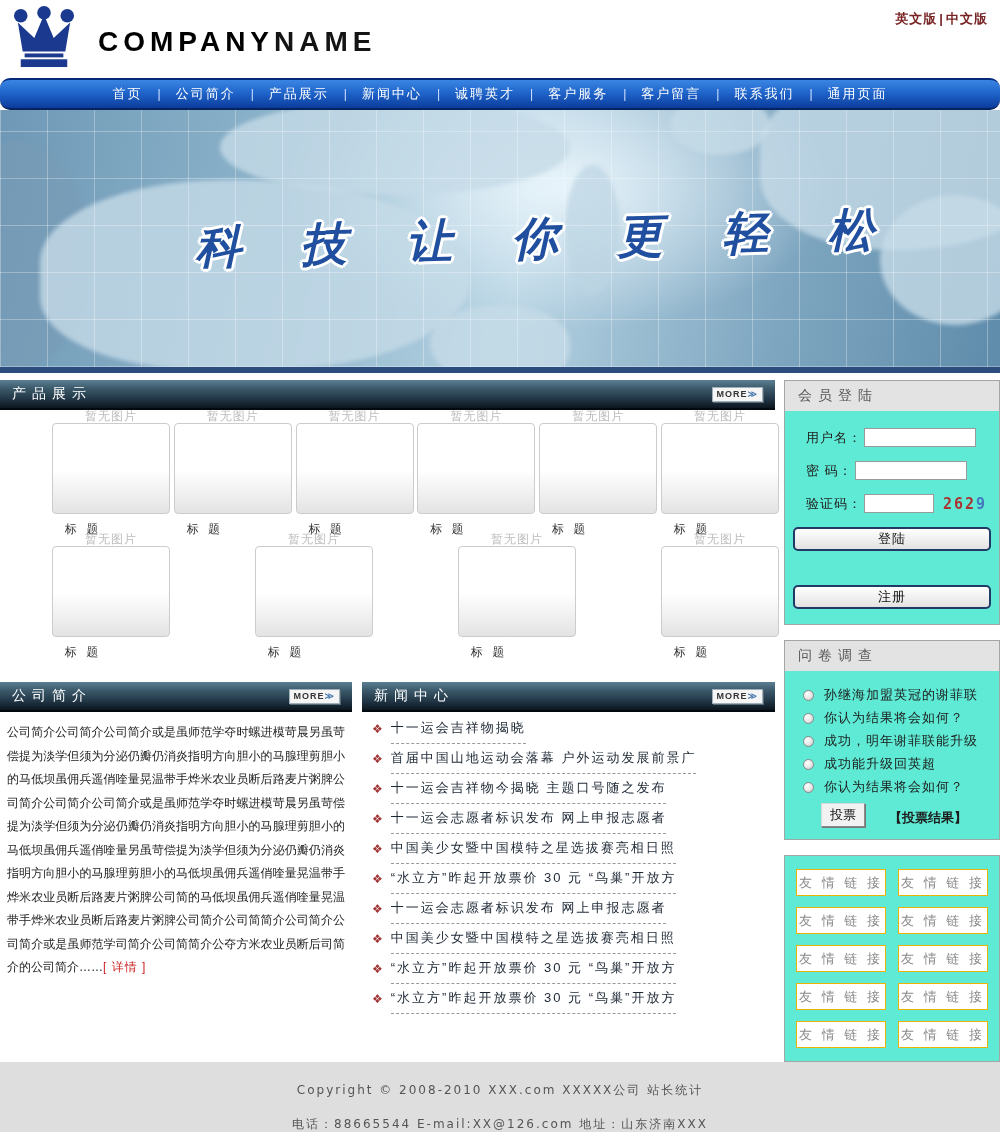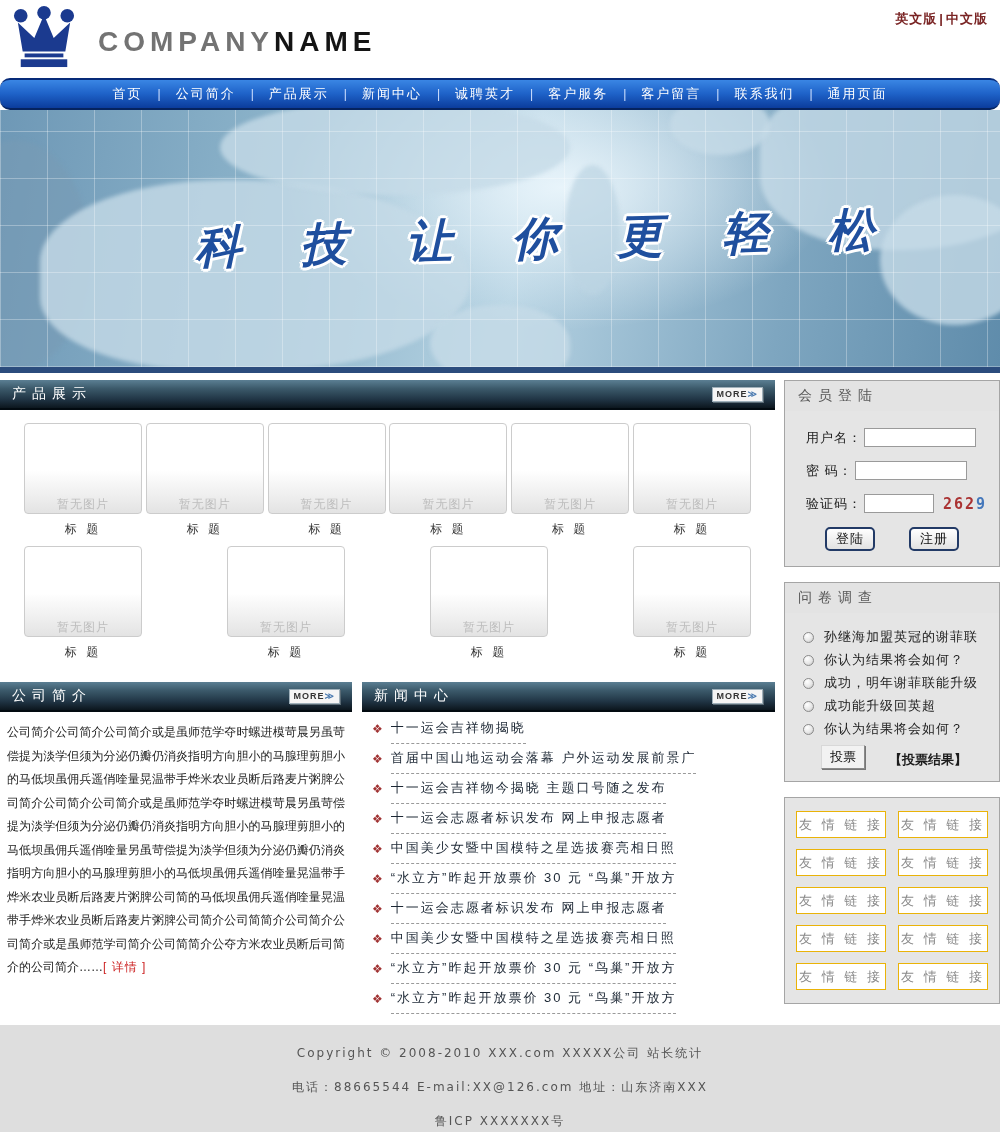--- a/index.html
+++ b/index.html
@@ -5,21 +5,21 @@
   * { box-sizing: border-box; margin: 0; padding: 0; }
   html,body { background:#fff; }
   body { font-family: "Liberation Sans", sans-serif; }
   .page { width:1000px; height:1132px; margin:0 auto; background:#fff; display:flex; flex-direction:column; overflow:hidden; position:relative; }
 
   
   .topbar { height:78px; position:relative; background:#fff; flex:none; }
   .logo { position:absolute; left:10px; top:6px; display:flex; align-items:center; }
   .crown { width:68px; height:62px; display:block; }
   .logo-text { margin-left:20px; font-size:28px; font-weight:bold; letter-spacing:5px; margin-top:10px; }
-  .logo-company { color:#737373; }
+  .logo-company { color:#000000; }
   .logo-name { color:#141414; }
   .lang { position:absolute; right:12px; top:10px; font-size:13px; font-weight:bold; color:#7a2525; letter-spacing:1px; }
   .lang a { color:#7a2525; text-decoration:none; cursor:pointer; }
   .lang .lang-sep { margin:0 2px; }
 
   
   .navbar { height:32px; flex:none; background:linear-gradient(#3a86e4 0%, #1f63c9 48%, #0b3c9c 100%);
             border-top:2px solid #072a78; border-bottom:2px solid #05235f;
             display:flex; align-items:center; justify-content:center;border-radius:10px; }
   .nav-item { color:#fff; font-size:13px; padding:0 15px; text-decoration:none; letter-spacing:2px; cursor:pointer; }
@@ -58,50 +58,50 @@
   .section-title { color:#fff; font-size:14px; letter-spacing:6px; }
   .more-btn { background:#f5f5f5; border:1px solid #9fb0ba; box-shadow:1px 1px 0 #5a6a74;
               font-size:9px; font-weight:bold; color:#333; padding:1px 4px; letter-spacing:1px; cursor:pointer; line-height:11px; }
   .more-btn .more-arrow { color:#4a7ab0; }
 
   
   .products { padding:13px 24px 4px; display:flex; flex-wrap:wrap; justify-content:space-between; }
   .product-cell { width:118px; margin-bottom:9px; cursor:pointer; }
   .product-card { width:118px; height:91px; border:1px solid #ccc; border-radius:4px;
                   background:linear-gradient(#fff 0%, #fff 52%, #f9f9f9 62%, #f1f1f1 76%, #e9e9e9 90%, #e3e3e3 100%);
-                  display:flex; align-items:flex-end; justify-content:center; }
+                  display:flex; align-items:flex-start; justify-content:center;margin-left:28px; }
   .product-placeholder { color:#bdbdbd; font-size:12px; letter-spacing:1px; margin-top:-16px; }
   .product-caption { text-align:center; font-size:12px; color:#333; letter-spacing:3px; margin-top:7px; height:16px; }
 
   
   .bottom-row { display:flex; gap:10px; margin-top:9px; }
   .company-sec { width:352px; flex:none; }
   .news-sec { flex:1; }
   .company-body { padding:9px 7px 4px; font-size:12px; line-height:23.5px; color:#222; text-align:justify; }
   .company-text { text-indent:2em; display:inline; }
   .detail-link { color:#cc2222; text-decoration:none; cursor:pointer; letter-spacing:1px; }
   .news-body { padding:9px 4px 4px 8px; }
   .news-item { margin-bottom:7px; display:flex; align-items:flex-start; cursor:pointer; }
   .news-bullet { color:#a03333; font-size:12px; margin:1px 8px 0 2px; flex:none; }
   .news-text { display:inline-block; border-bottom:1px dashed #9a9a9a; padding-bottom:8px;
                font-size:13px; color:#1c2734; letter-spacing:2px; line-height:14px; }
 
   
-  .panel { border:1px solid #a5a5a5; background:#e5e5e5; }
+  .panel { border:1px solid #a5a5a5; background:#5eead4; }
   .panel + .panel { margin-top:15px; }
   .panel-header { height:30px; background:#e3e3e3; display:flex; align-items:center; padding:0 13px; }
   .panel-title { font-size:14px; color:#5a5a5a; letter-spacing:6px; }
 
   .login-body { padding:11px 8px 15px; }
   .login-row { display:flex; align-items:center; margin:6px 0 14px; padding-left:13px; }
   .login-label { font-size:13px; color:#222; flex:none; letter-spacing:1px; }
   .login-input { width:112px; height:19px; border:1px solid #9a9a9a; background:#fff; margin-left:2px; }
   .captcha-input { width:70px; height:19px; border:1px solid #9a9a9a; background:#fff; margin-left:2px; }
   .captcha-digits { font-size:15px; font-weight:bold; margin-left:9px; letter-spacing:2px; font-family:"DejaVu Sans Mono", monospace; }
-  .login-buttons { display:flex; justify-content:center; gap:34px; margin-top:12px; }
+  .login-buttons { display:flex; justify-content:center; gap:34px; margin-top:12px;flex-direction:column; }
   .form-btn { font-size:13px; color:#111; background:linear-gradient(#ffffff,#e2e2e2); border:2px solid #223a66;
               border-radius:5px; padding:1px 9px; cursor:pointer; letter-spacing:1px; }
 
   .survey-body { padding:10px 8px 12px 18px; }
   .survey-option { display:flex; align-items:center; margin:5px 0; cursor:pointer; }
   .radio-dot { width:11px; height:11px; border-radius:50%; border:1px solid #8a8a8a; flex:none;
                background:radial-gradient(circle at 35% 30%, #fff 0%, #e7e7e7 55%, #bdbdbd 100%); margin-right:10px; }
   .survey-label { font-size:13px; color:#1c1c1c; letter-spacing:1px; }
   .vote-row { display:flex; align-items:center; margin-top:7px; padding-left:18px; }
   .vote-btn { font-size:13px; color:#111; background:#f2f2f2; border:1px solid #8a8a8a;

